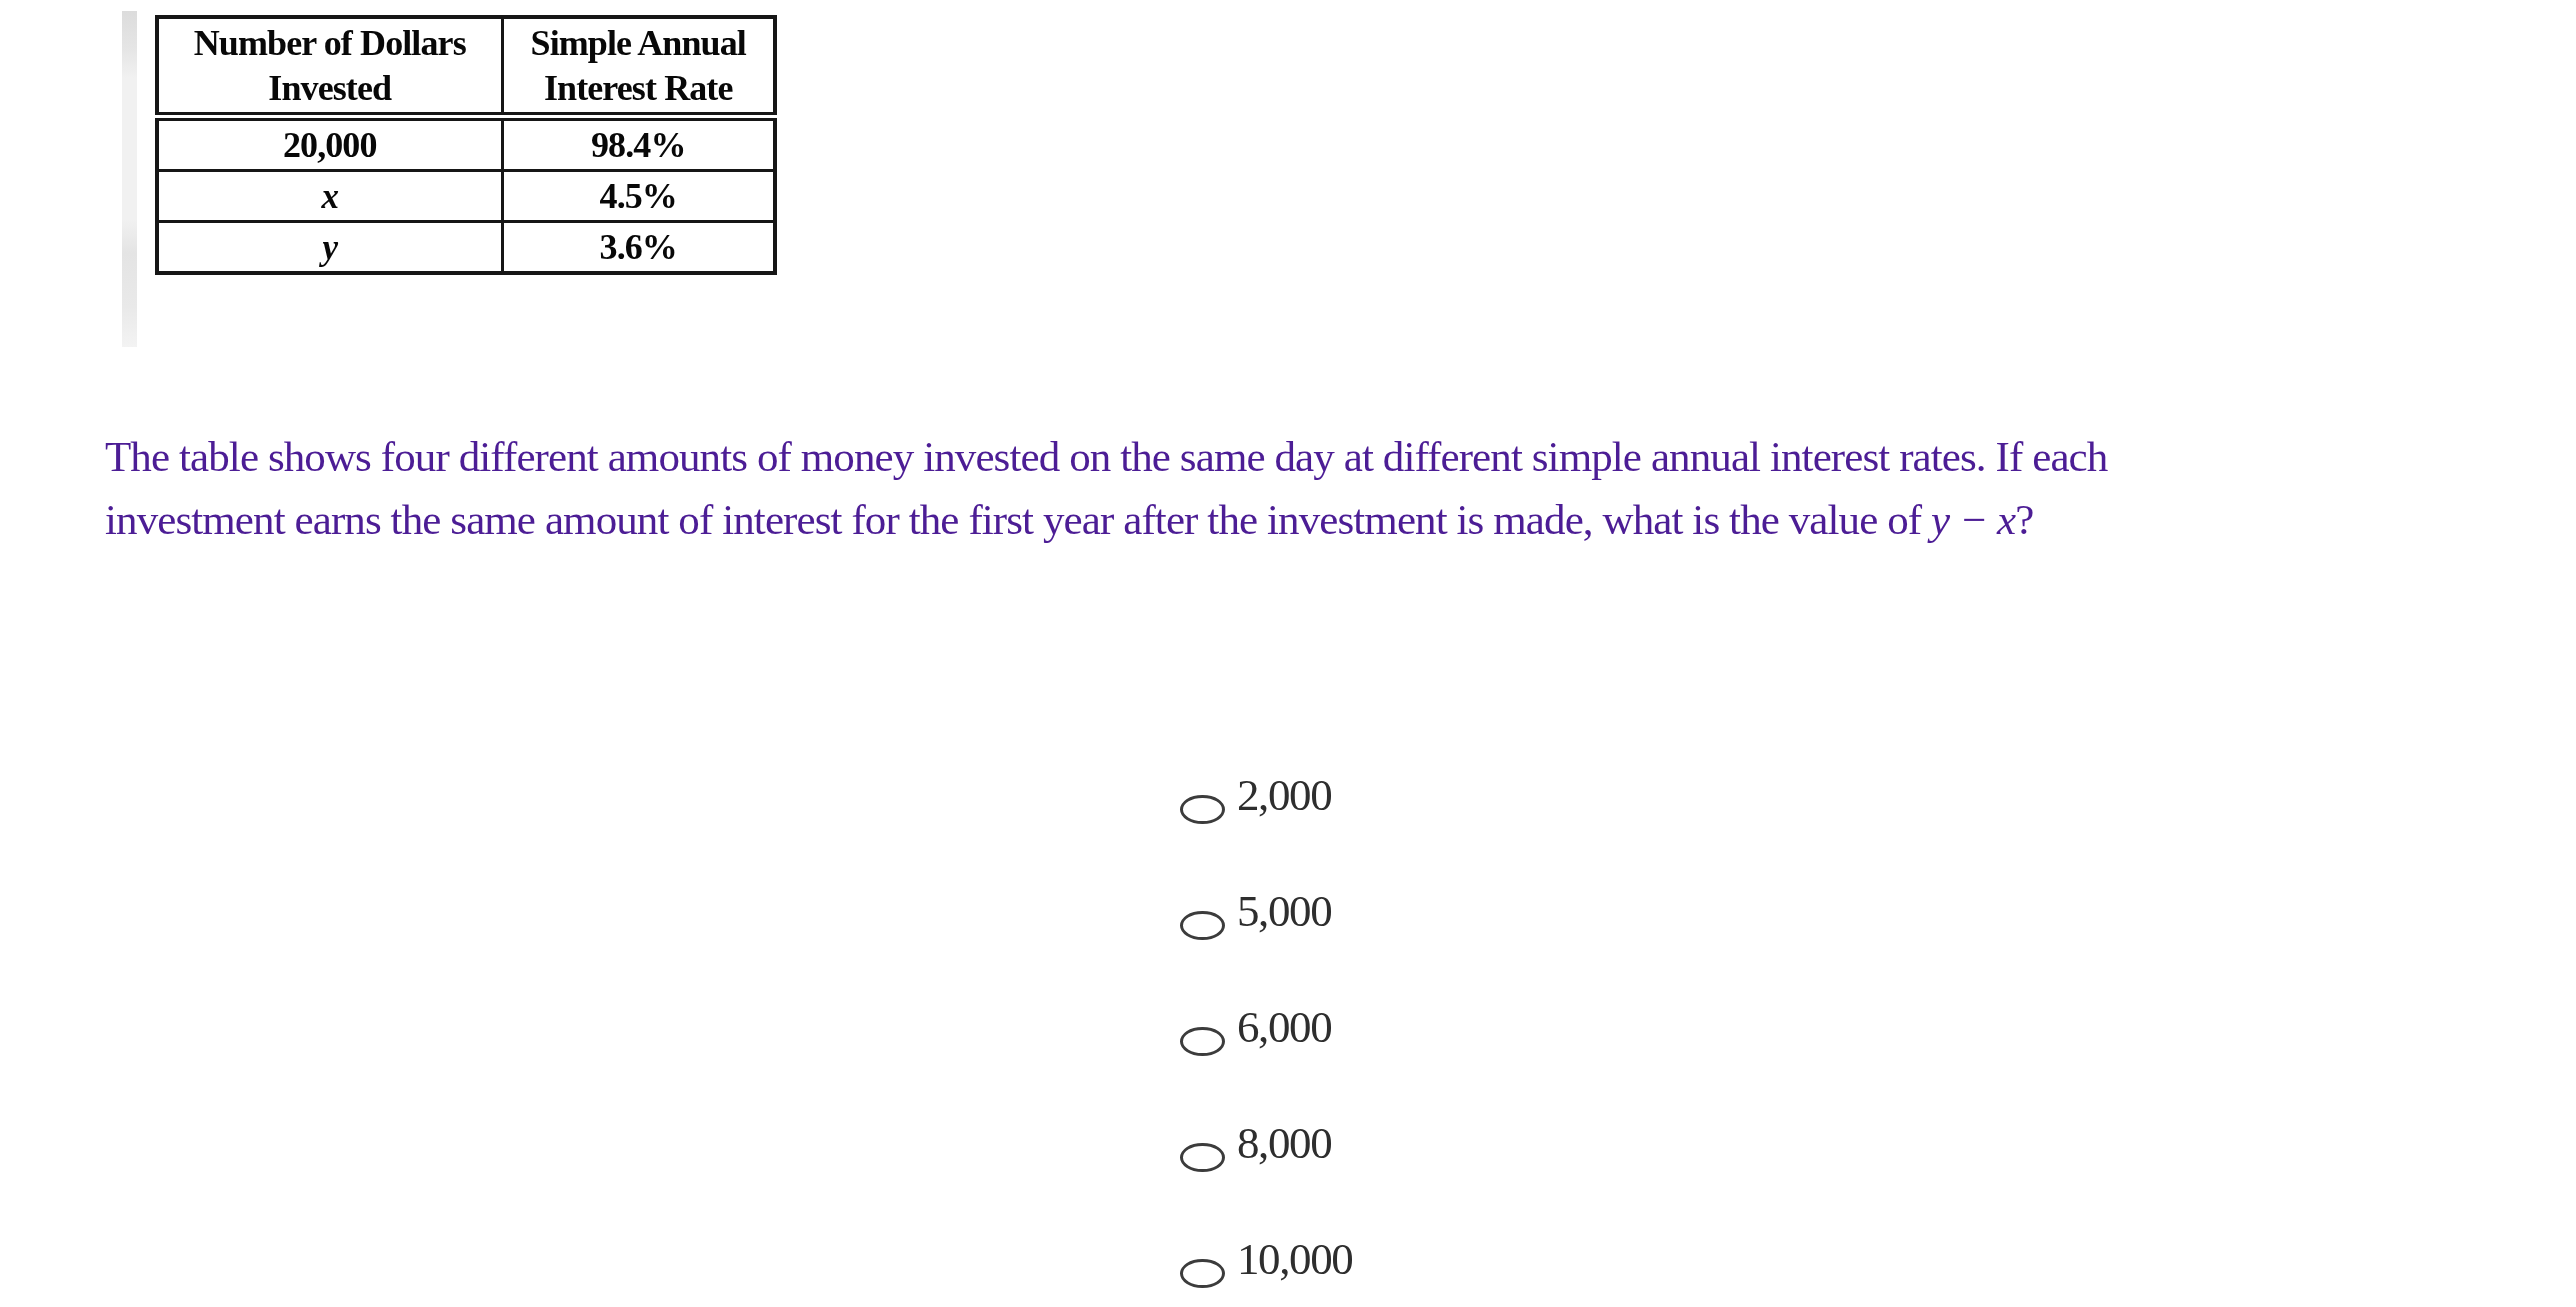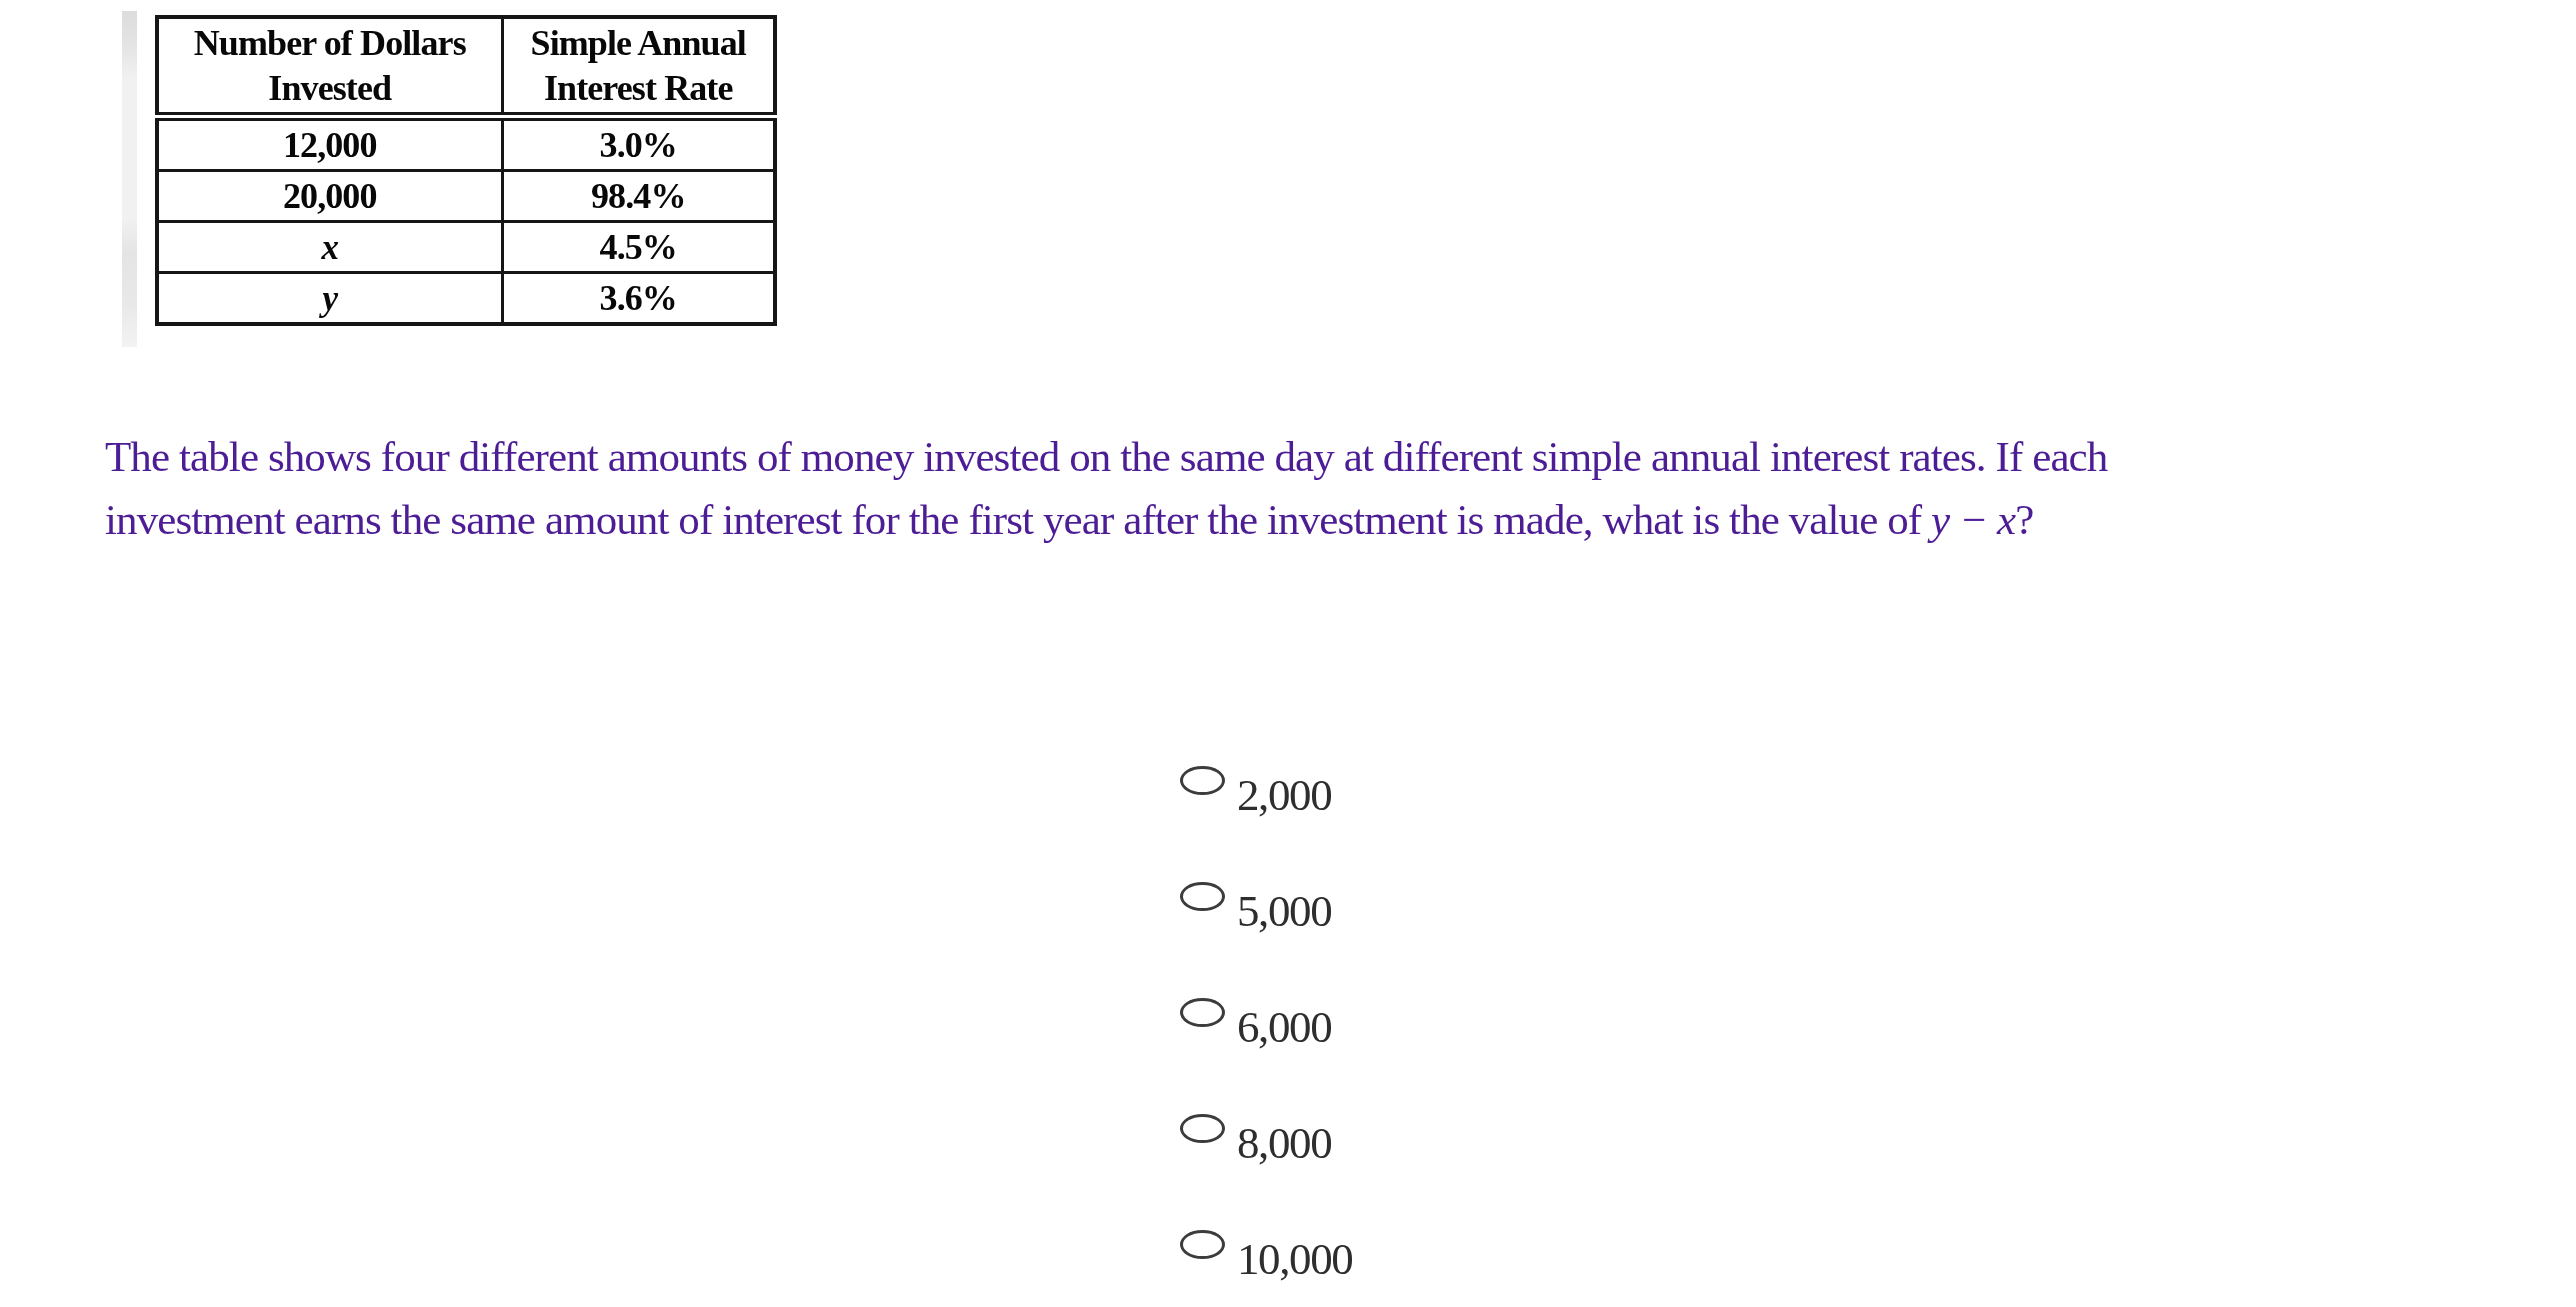--- a/index.html
+++ b/index.html
@@ -91,21 +91,21 @@
   .choices {
     position: absolute;
     left: 1180px;
     top: 766px;
     display: flex;
     flex-direction: column;
     gap: 58px;
   }
   .choice {
     display: flex;
-    align-items: flex-start;
+    align-items: flex-end;
     height: 58px;
     gap: 12px;
     cursor: pointer;
   }
   .oval {
     display: inline-block;
     width: 39px;
     height: 23.4px;
     border: 3.7px solid #3c3c3c;
     border-radius: 50%;
@@ -132,24 +132,20 @@
       <col style="width:345px">
       <col style="width:273px">
     </colgroup>
     <thead>
       <tr>
         <th>Number of Dollars Invested</th>
         <th>Simple Annual Interest Rate</th>
       </tr>
     </thead>
     <tbody>
-      <tr>
-        <td>12,000</td>
-        <td>3.0%</td>
-      </tr>
       <tr>
         <td>20,000</td>
         <td>98.4%</td>
       </tr>
       <tr>
         <td class="var">x</td>
         <td>4.5%</td>
       </tr>
       <tr>
         <td class="var">y</td>

